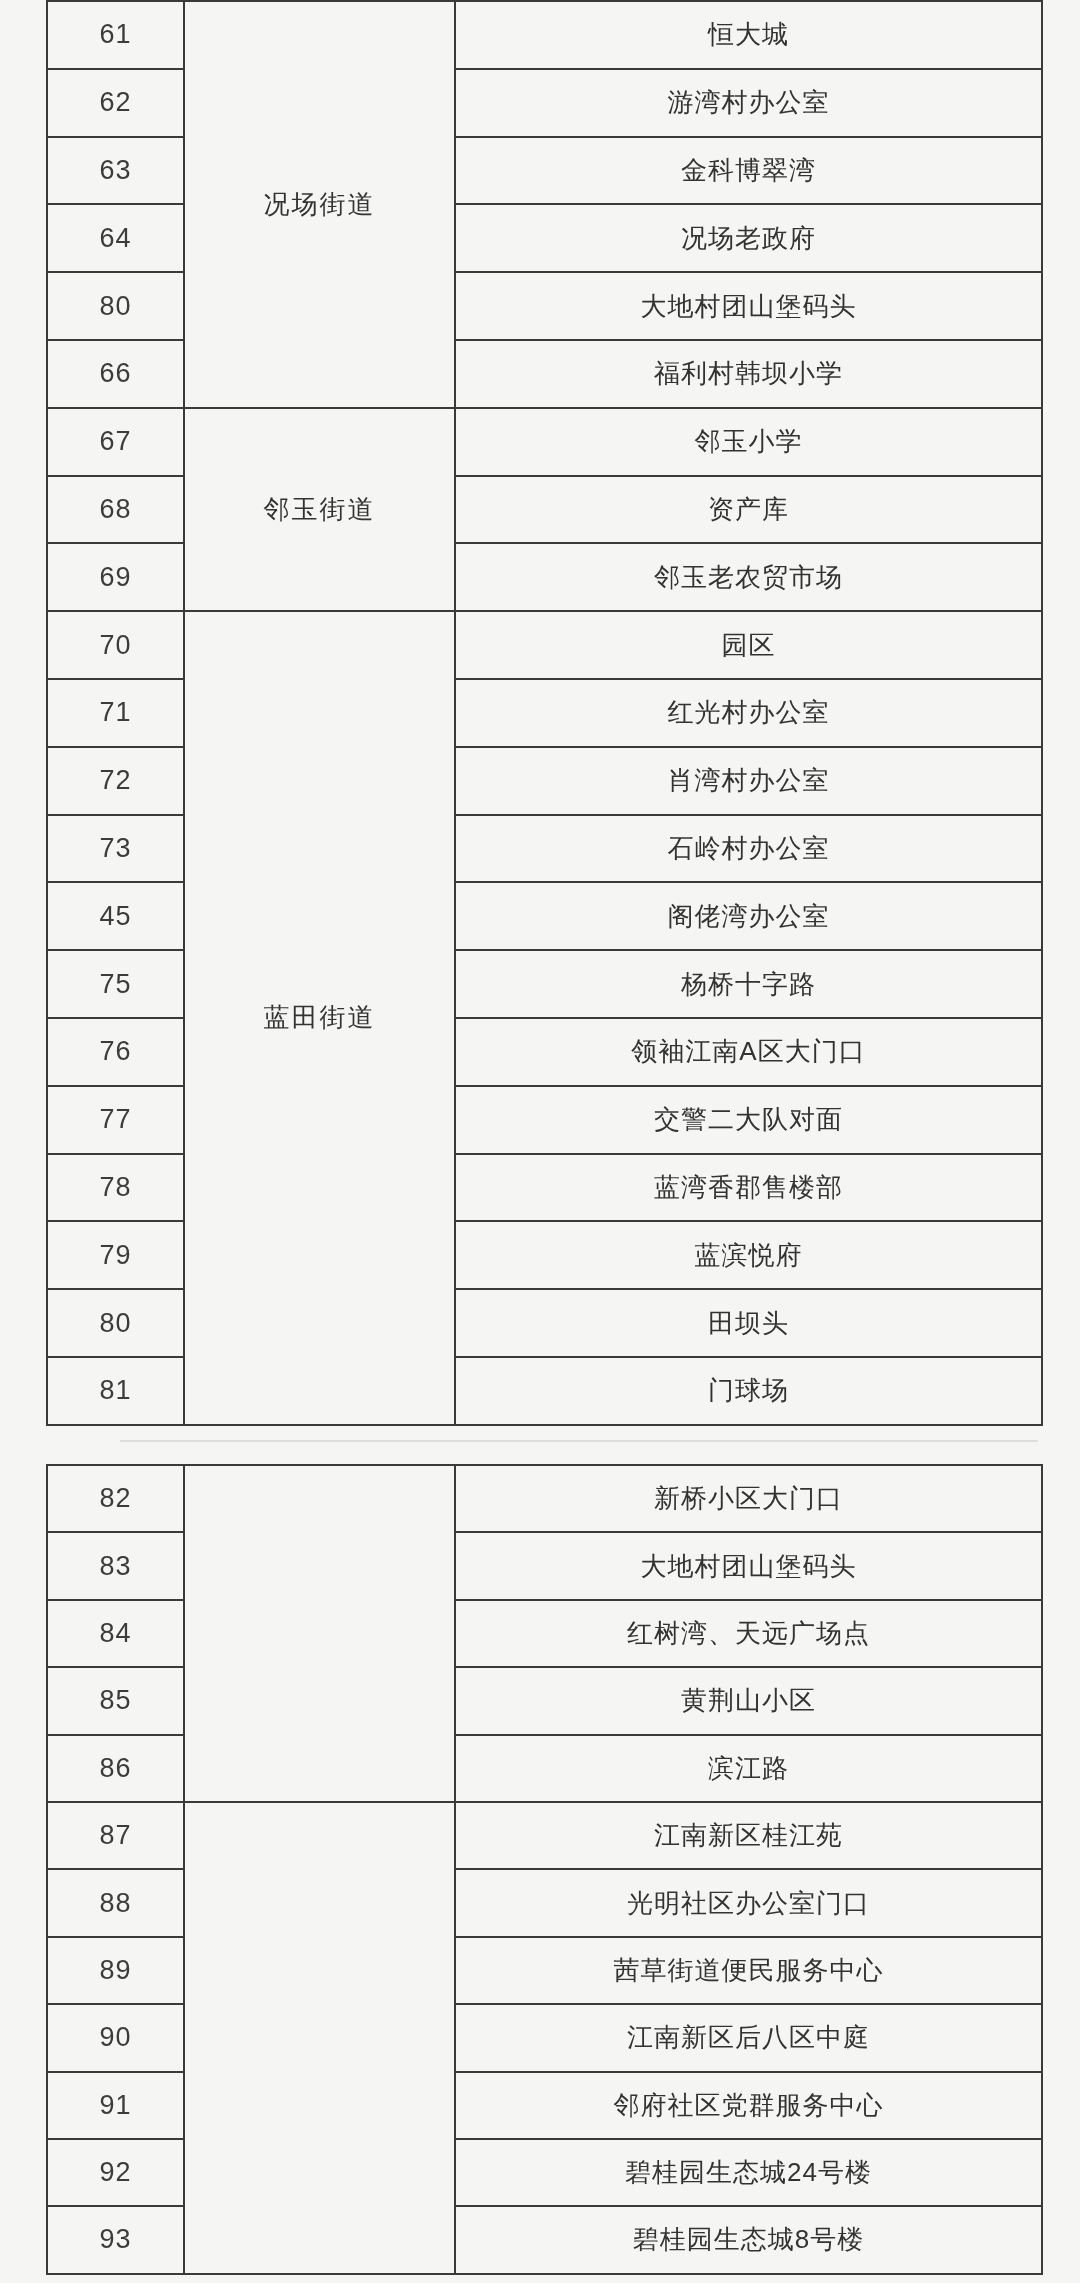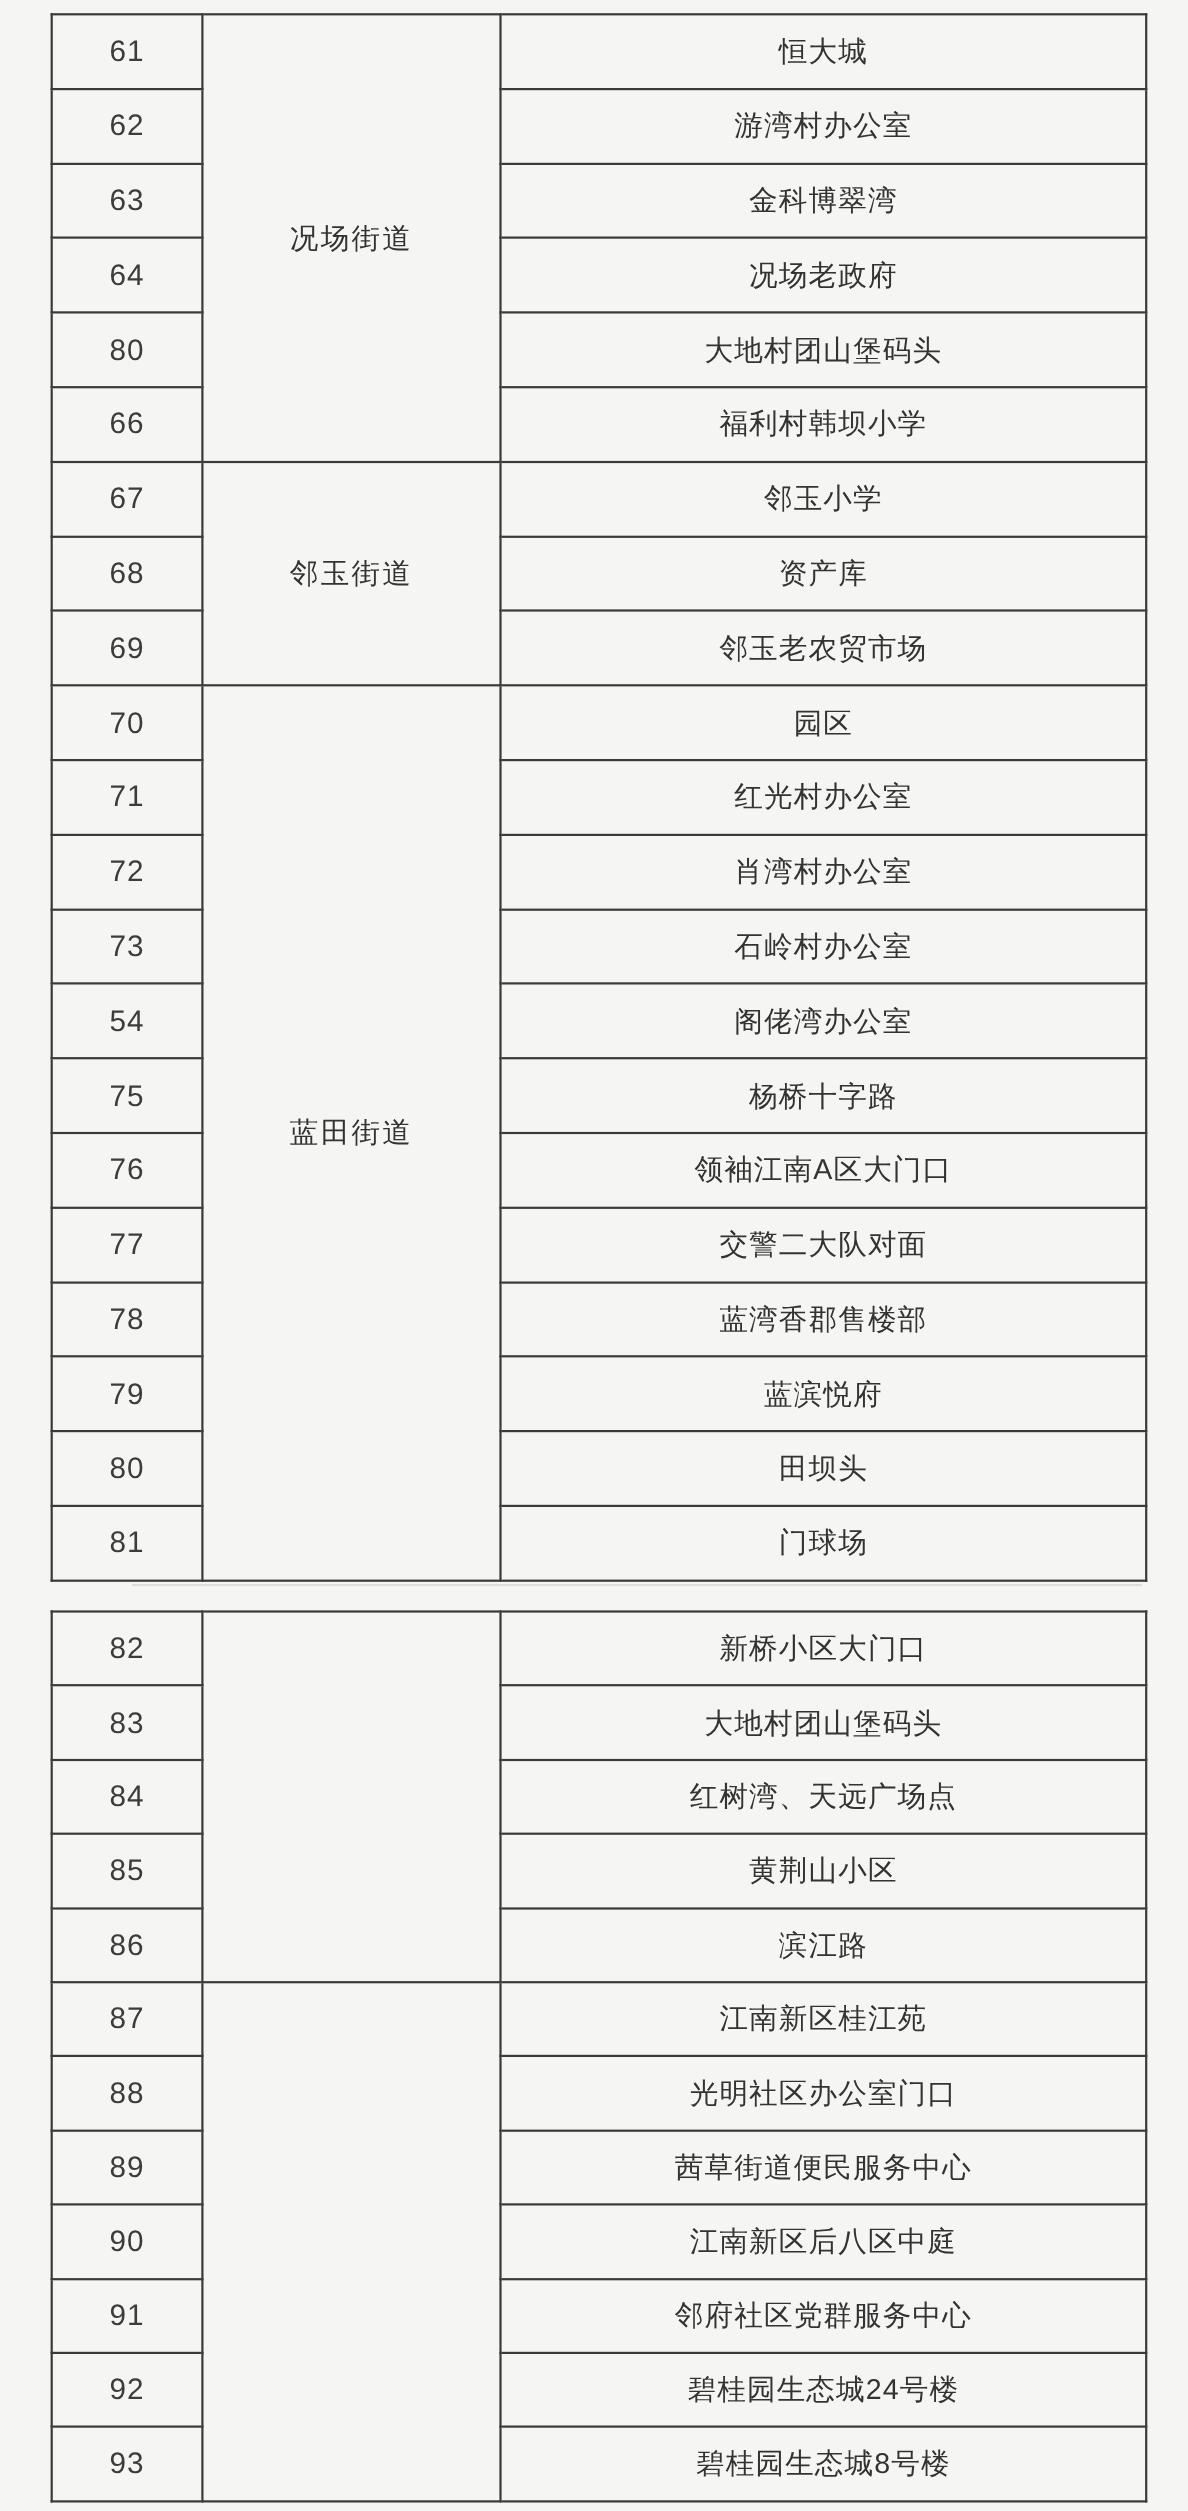--- a/index.html
+++ b/index.html
@@ -20,21 +20,21 @@
     background:var(--bg);
     overflow:hidden;
   }
   table.chunk{
     position:absolute;
     left:46px;
     width:995px;
     border-collapse:collapse;
     table-layout:fixed;
   }
-  table.sec1{ top:12px; }
+  table.sec1{ top:0px; }
   table.sec2{ top:1464px; }
   td{
     border:2px solid var(--border);
     text-align:center;
     vertical-align:middle;
     padding:0;
     color:var(--text);
     overflow:hidden;
     white-space:nowrap;
   }
@@ -124,21 +124,21 @@
         </tr>
         <tr>
           <td class="num">72</td>
           <td class="site">肖湾村办公室</td>
         </tr>
         <tr>
           <td class="num">73</td>
           <td class="site">石岭村办公室</td>
         </tr>
         <tr>
-          <td class="num">54</td>
+          <td class="num">45</td>
           <td class="site">阁佬湾办公室</td>
         </tr>
         <tr>
           <td class="num">75</td>
           <td class="site">杨桥十字路</td>
         </tr>
         <tr>
           <td class="num">76</td>
           <td class="site">领袖江南A区大门口</td>
         </tr>

